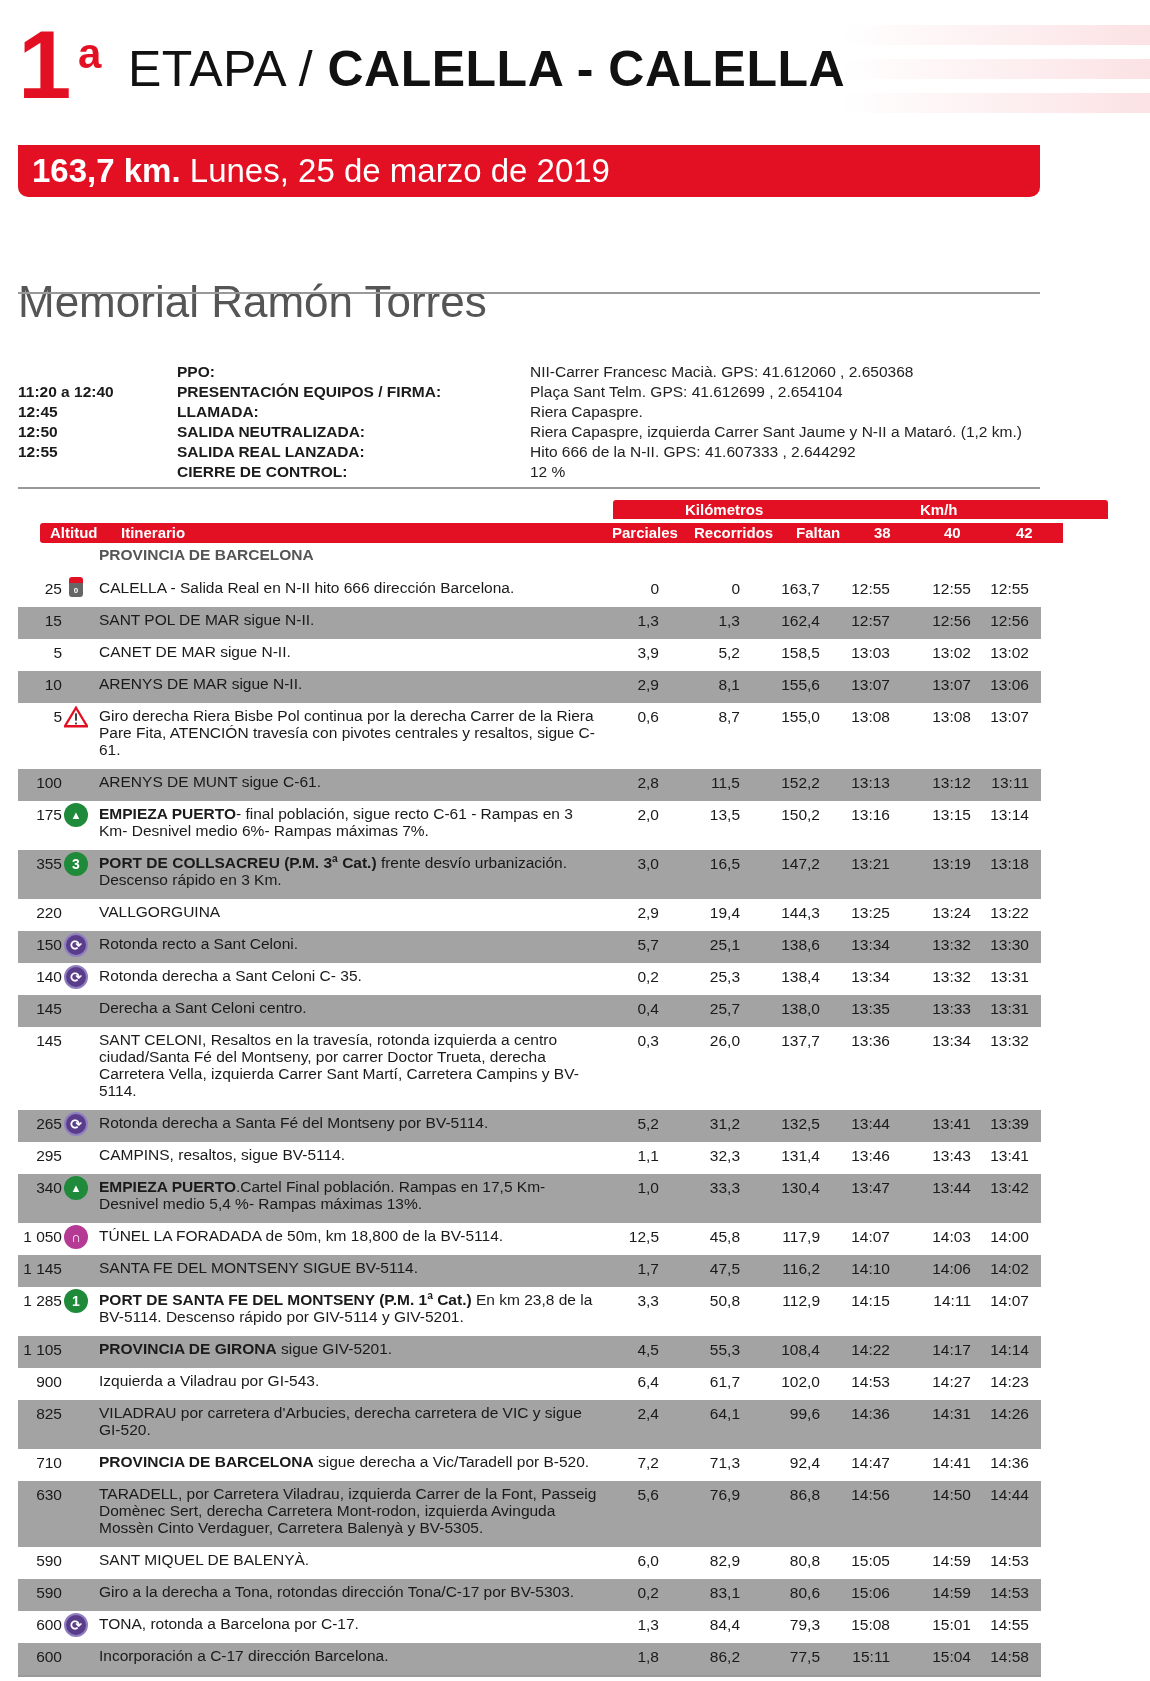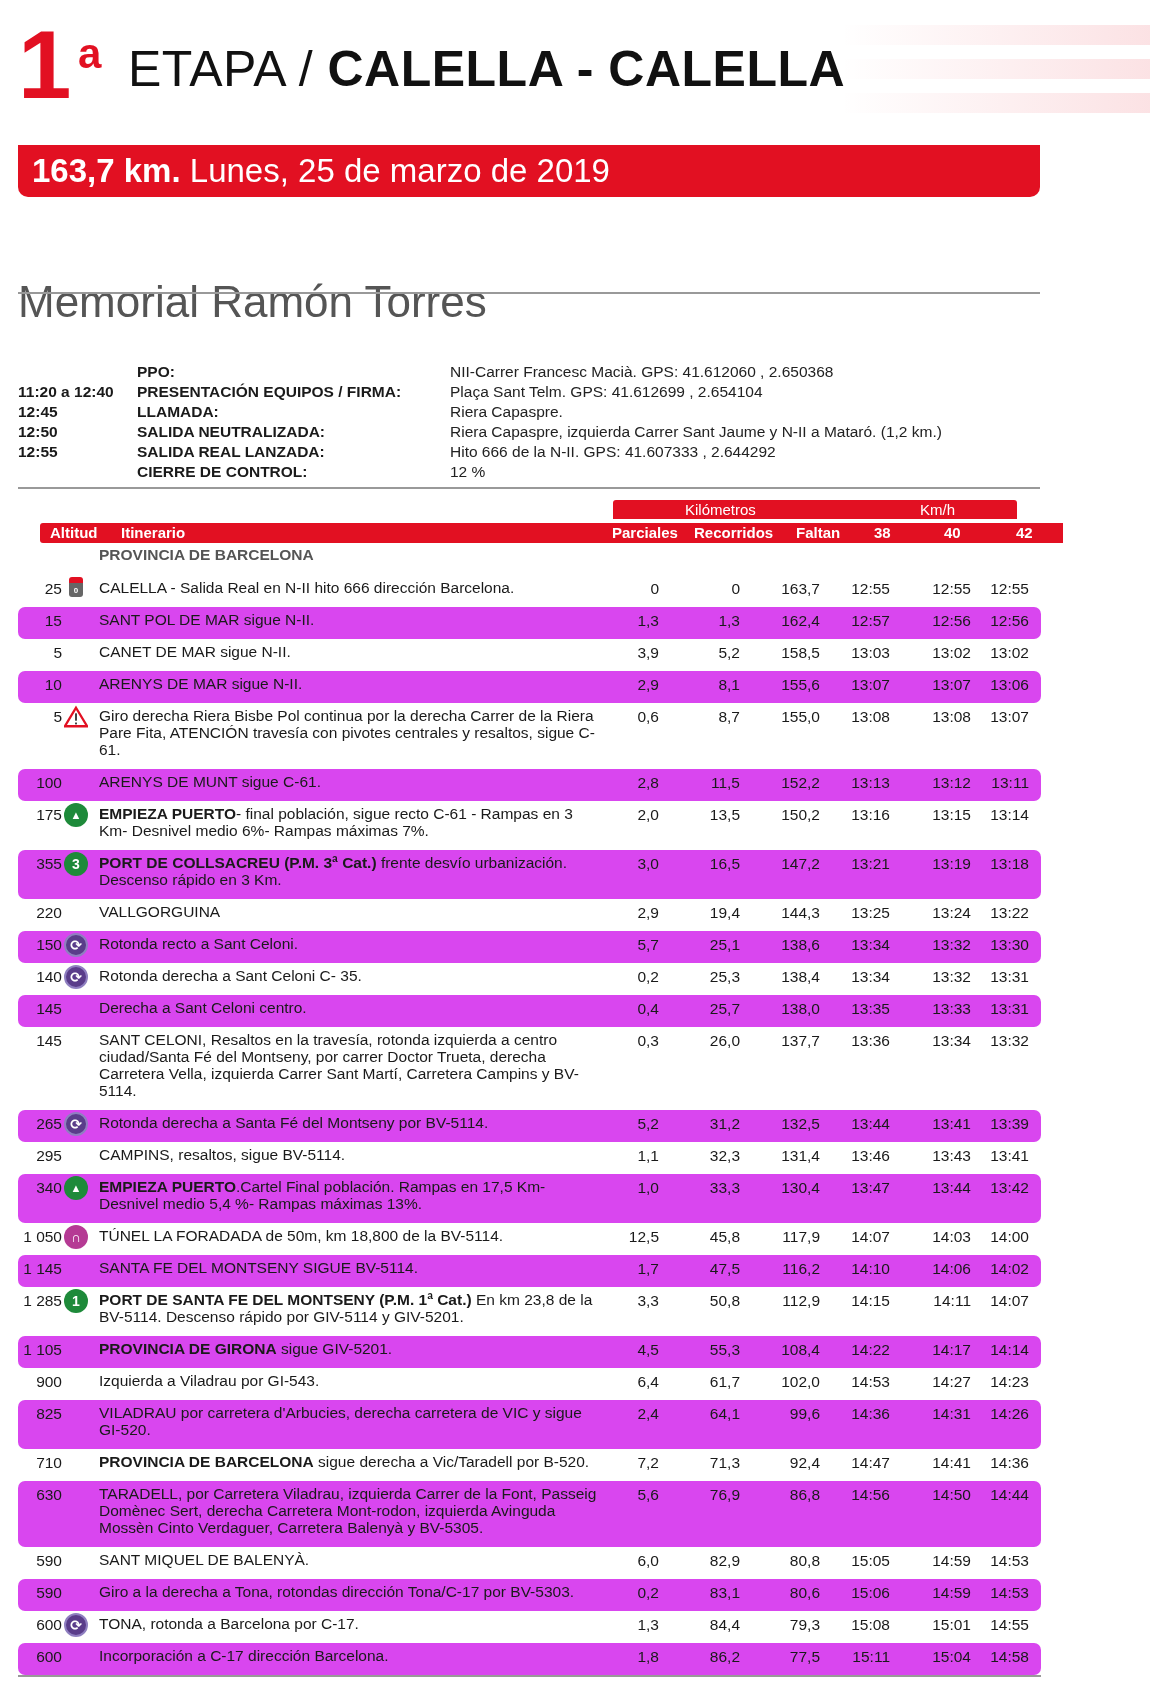--- a/index.html
+++ b/index.html
@@ -12,32 +12,32 @@
   .stripe { height: 20px; margin-bottom: 14px; background: linear-gradient(to right, rgba(226,16,34,0), rgba(226,16,34,0.12)); }
   .stage-num { position: absolute; left: 18px; top: 20px; color: #e21022; font-weight: bold; font-size: 96px; line-height: 90px; letter-spacing: -4px; }
   .stage-sup { position: absolute; left: 78px; top: 30px; color: #e21022; font-weight: bold; font-size: 42px; }
   .stage-title { position: absolute; left: 128px; top: 40px; font-size: 50px; color: #111; letter-spacing: 0.5px; text-align: right; }
   .stage-title b { font-weight: bold; }
   .date-bar { position: absolute; left: 18px; top: 145px; width: 1022px; height: 52px; background: #e21022; border-radius: 0 0 10px 10px; color: #fff; font-size: 33px; line-height: 52px; padding-left: 14px; }
   .date-bar b { font-weight: bold; }
   .memorial { position: absolute; left: 18px; top: 240px; font-size: 44px; color: #555; margin-top: 37px; }
   .rule-grey { position: absolute; left: 18px; width: 1022px; height: 2px; background: #999; }
   .info { position: absolute; left: 18px; top: 362px; font-size: 15.5px; line-height: 20px; }
-  .info-row { display: flex; }
+  .info-row { display: flex; gap: 40px; }
   .info-time { width: 119px; font-weight: bold; }
   .info-label { width: 313px; font-weight: bold; }
   .info-value { color: #222; }
-  .table-head-top { position: absolute; left: 613px; top: 500px; width: 404px; height: 19px; background: #e21022; border-radius: 3px 3px 0 0; color: #fff; font-weight: normal; font-size: 15px; line-height: 19px; }
+  .table-head-top { position: absolute; left: 613px; top: 500px; width: 495px; height: 19px; background: #e21022; border-radius: 3px 3px 0 0; color: #fff; font-weight: bold; font-size: 15px; line-height: 19px; }
   .table-head-top span { position: absolute; top: 0; }
   .table-head { position: absolute; left: 18px; top: 523px; width: 1023px; height: 20px; background: #e21022; border-radius: 3px 0 0 3px; color: #fff; font-weight: bold; font-size: 15px; line-height: 20px; margin-left: 22px; }
   .table-head span { position: absolute; top: 0; }
   .prov-head { position: absolute; left: 99px; top: 546px; font-weight: bold; color: #555; font-size: 15.5px; }
   .rows { position: absolute; left: 18px; top: 575px; width: 1023px; border-bottom: 2px solid #999; }
   .row { position: relative; font-size: 15.5px; line-height: 17px; padding: 4px 0 11px 0; min-height: 26px; }
-  .row.alt { background: #d946ef; border-radius: 7px; }
+  .row.alt { background: #a3a3a3; }
   .c-alt { position: absolute; left: 0; width: 44px; text-align: right; top: 5px; }
   .c-icon { position: absolute; left: 46px; top: 2px; width: 24px; height: 24px; }
   .c-itin { margin-left: 81px; width: 500px; }
   .c-itin b { font-weight: bold; }
   .c-num { position: absolute; top: 5px; text-align: right; }
   .c-par { left: 580px; width: 61px; }
   .c-rec { left: 650px; width: 72px; }
   .c-fal { left: 730px; width: 72px; }
   .c-t38 { left: 820px; width: 52px; }
   .c-t40 { left: 897px; width: 56px; }

